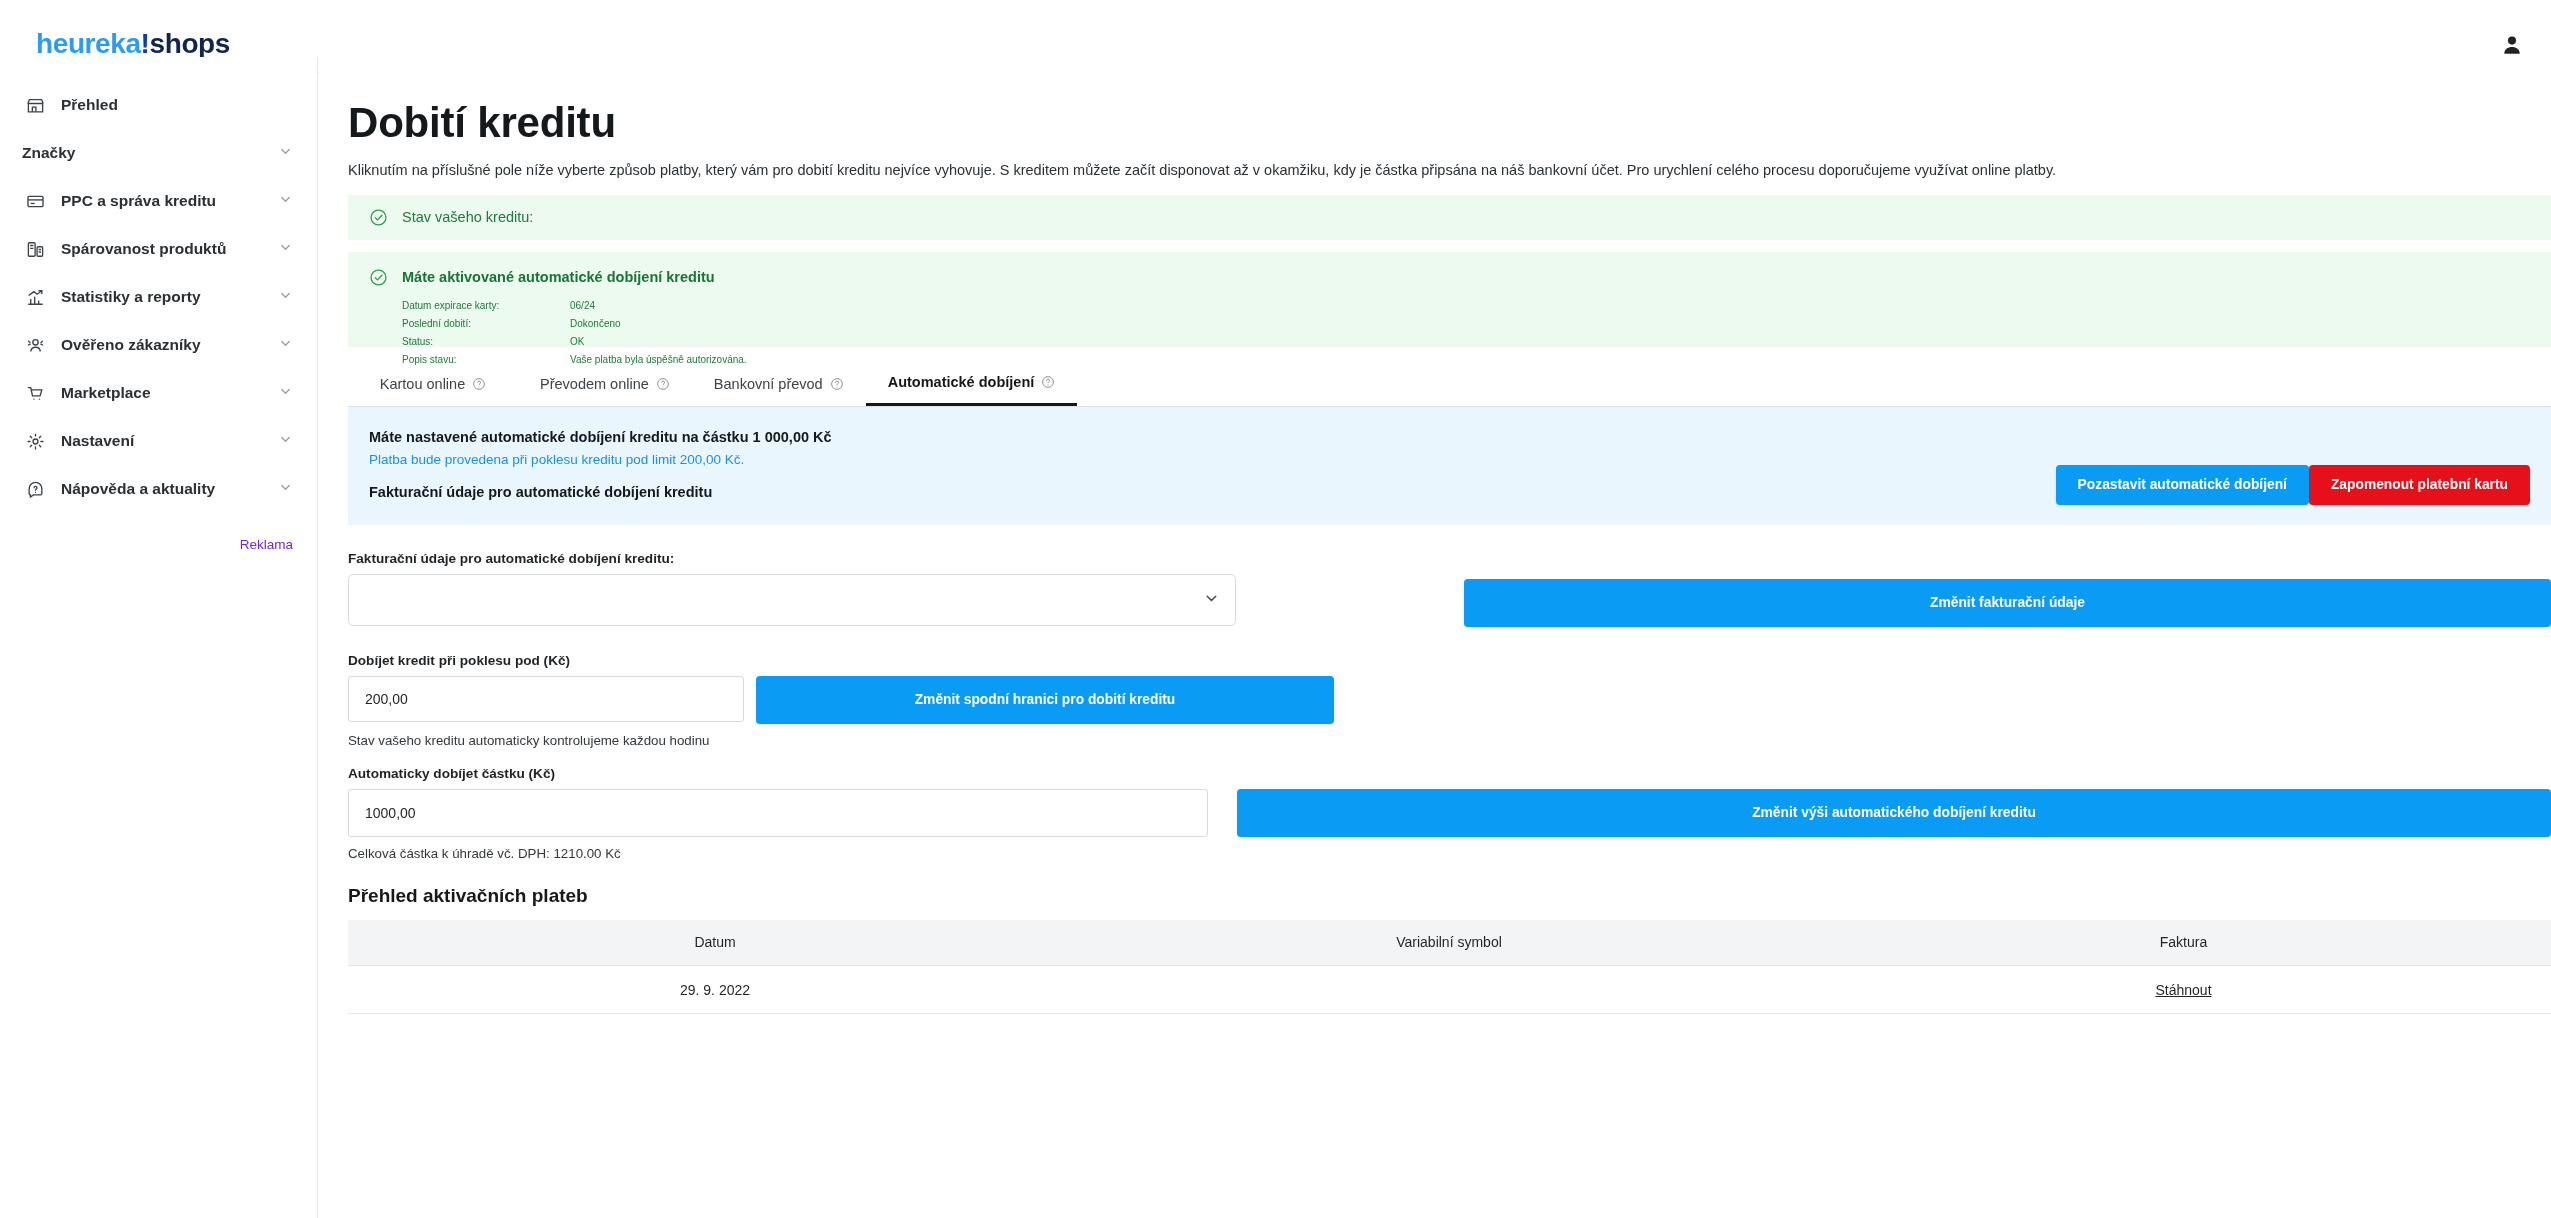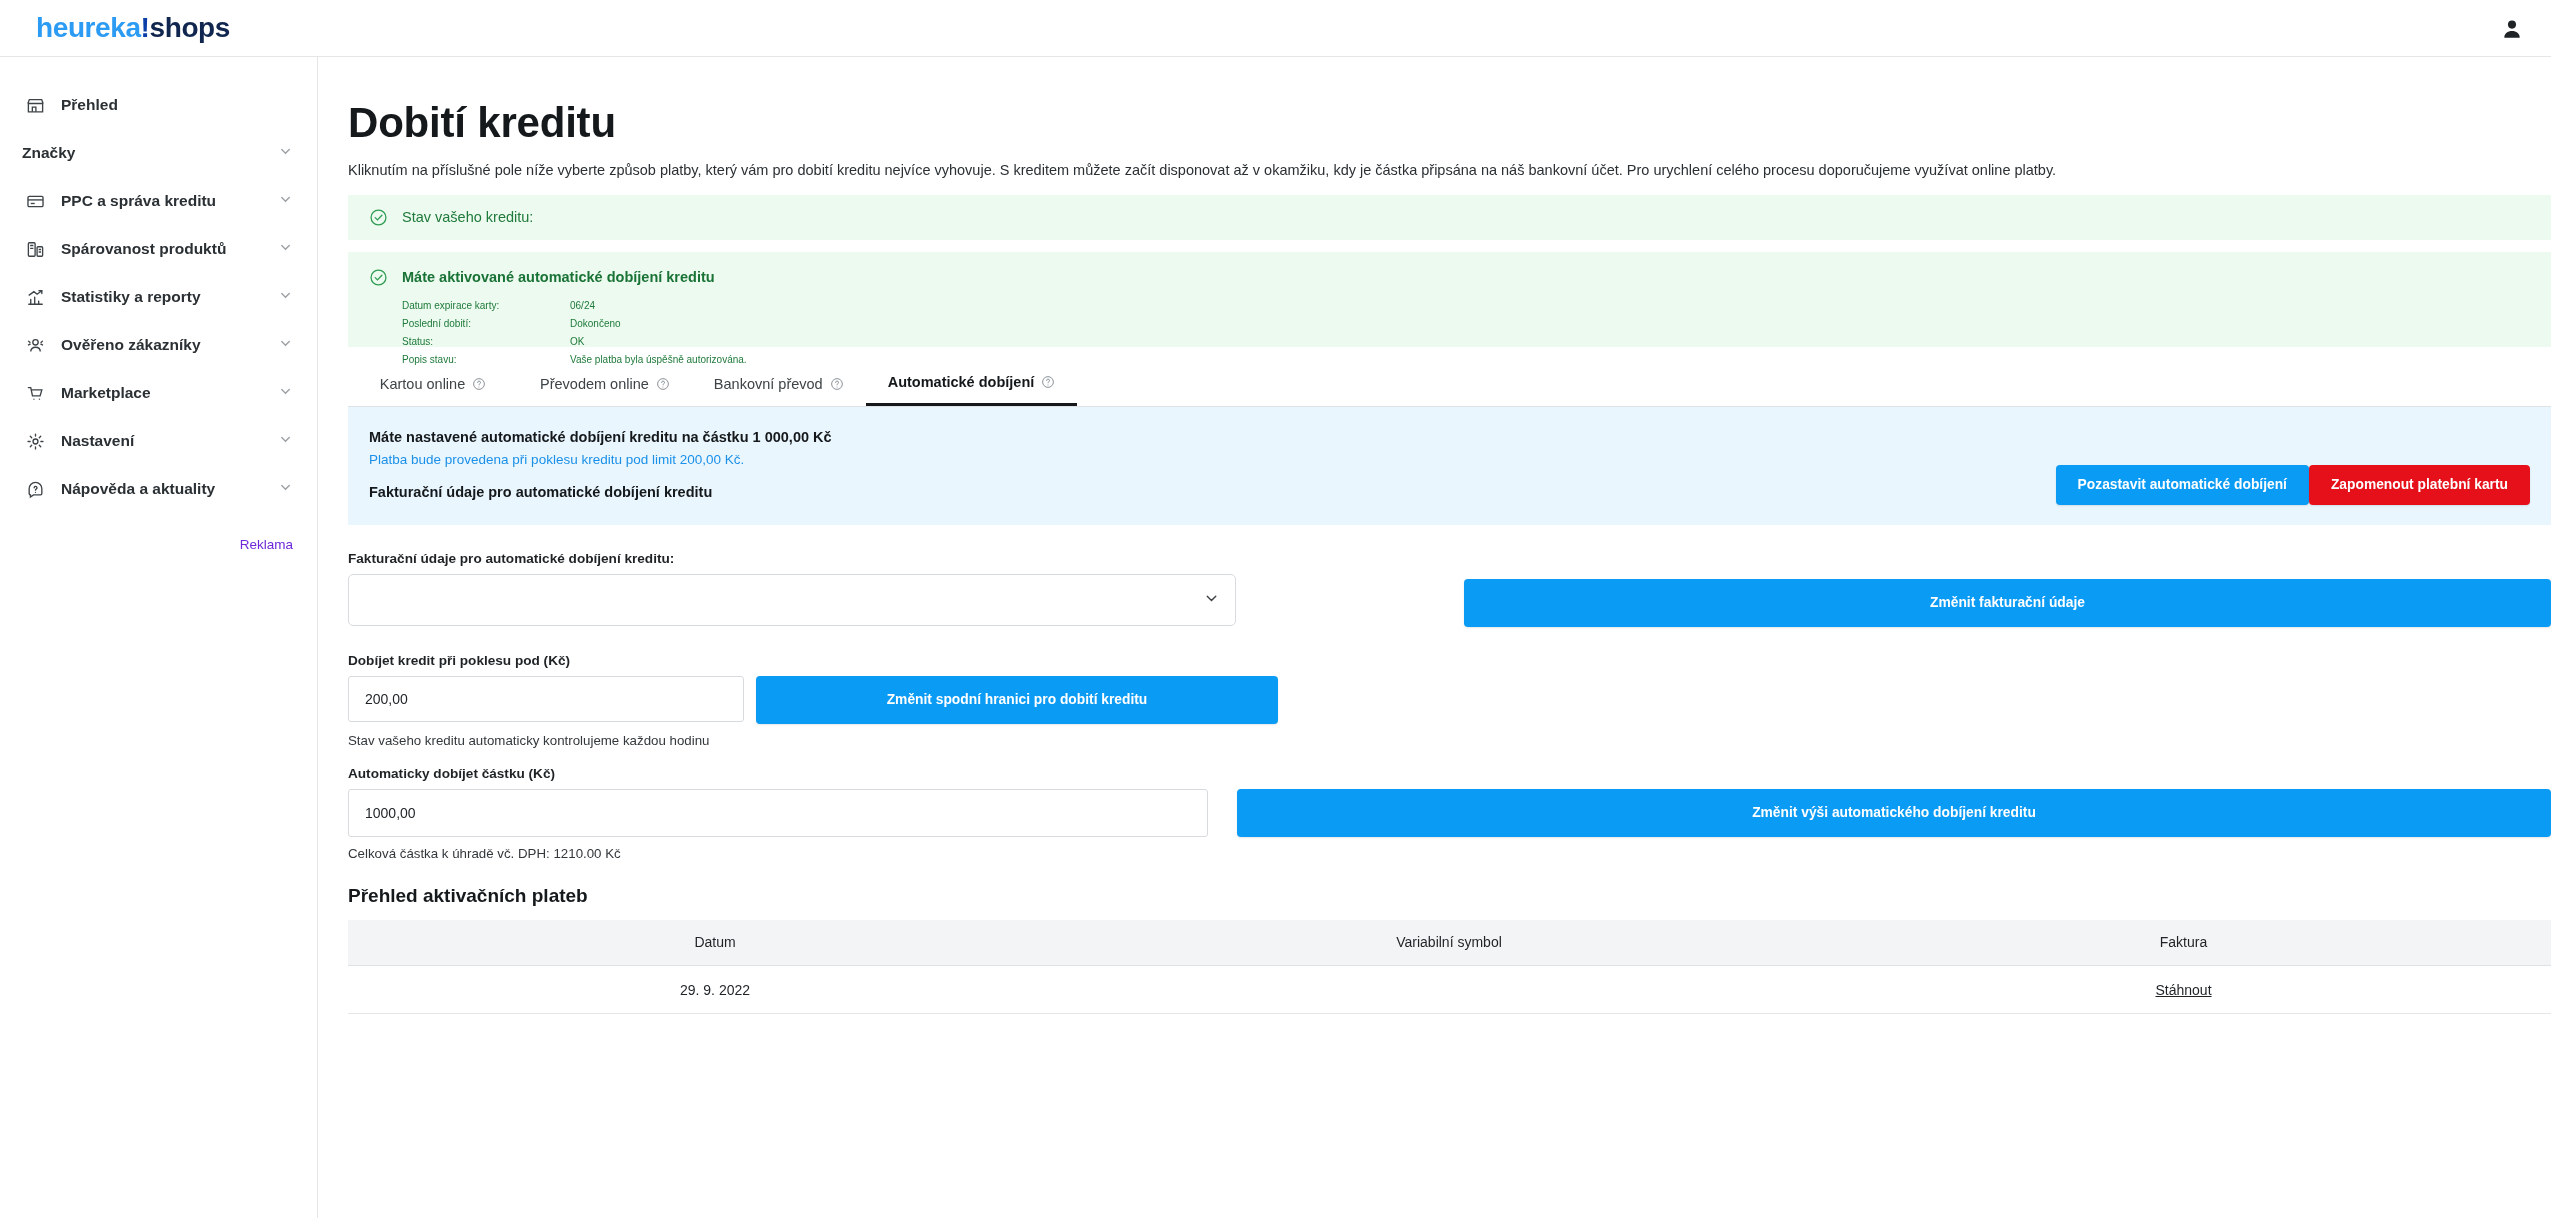--- a/index.html
+++ b/index.html
@@ -9,21 +9,21 @@
     height: 1218px;
     background: #ffffff;
     font-family: "Liberation Sans", "DejaVu Sans", sans-serif;
     color: #1f2326;
     overflow: hidden;
   }
 
   
   .topbar {
     position: absolute;
-    top: 0; left: 0;
+    top: 16px; left: 0;
     width: 2551px;
     height: 57px;
     background: #ffffff;
     border-bottom: 1px solid #e4e6e8;
     display: flex;
     align-items: center;
   }
   .brand {
     margin-left: 36px;
     font-size: 28px;
@@ -295,21 +295,21 @@
     position: absolute;
     left: 1116px; top: 28px;
     width: 1087px; height: 48px;
   }
   .btn-vyse {
     position: absolute;
     left: 889px; top: 0;
     width: 1314px; height: 48px;
   }
   .btn-hranice {
-    width: 522px; height: 48px;
+    width: 578px; height: 48px;
     margin-left: 12px;
     text-align: right;
   }
 
   
   .tbl-title {
     margin: 0 0 0 29px;
     font-size: 19px;
     font-weight: 700;
     color: #15191c;

